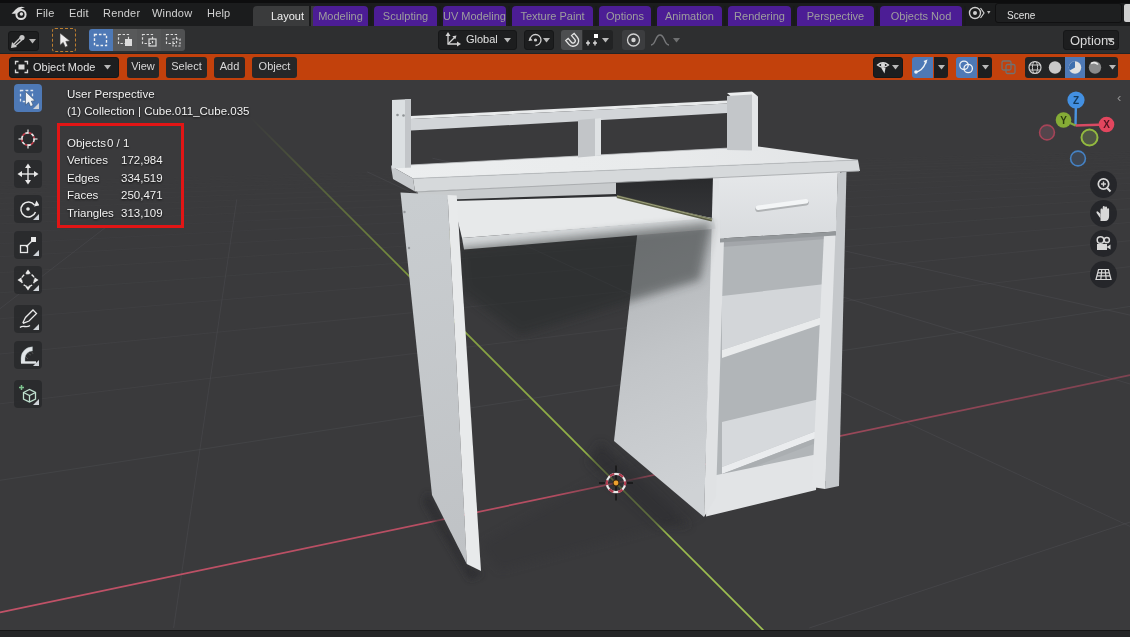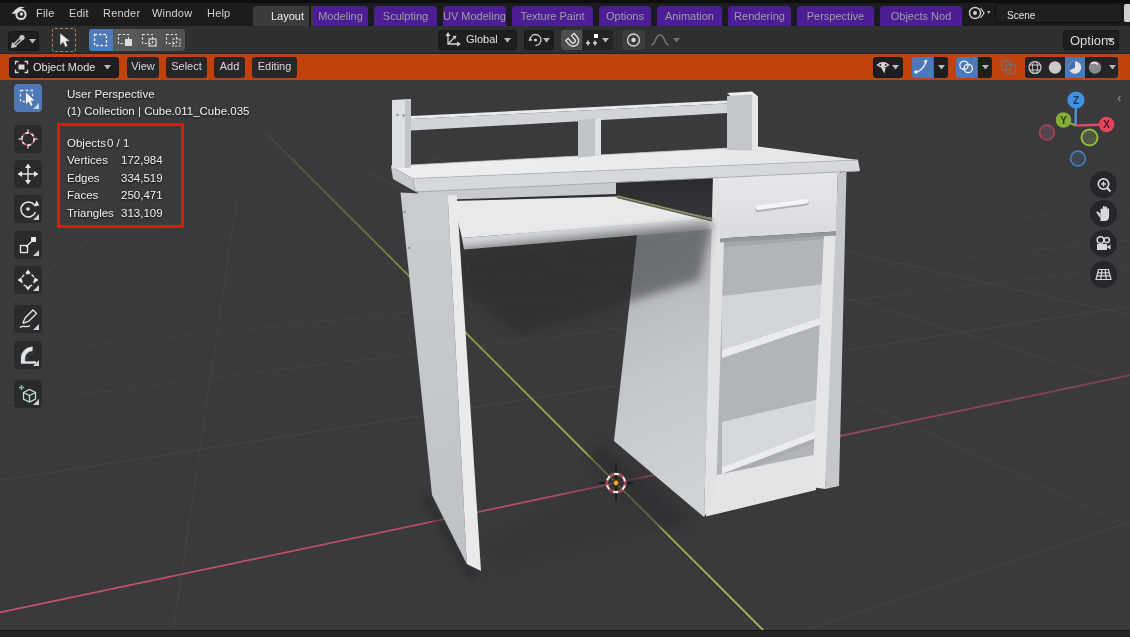--- a/index.html
+++ b/index.html
@@ -141,21 +141,21 @@
 <svg class="abs" style="left:103px;top:6px" width="12" height="14" viewBox="0 0 12 14">
         <path d="M1 5 l7 0 -3.5 4.5 z" fill="#b9b9b9"></path>
       </svg>
       <div class="abs" style="left:127px;top:2.5px;width:32px;height:21px;background:#262728;border-radius:3px"></div>
       <div class="abs" style="left:127px;top:6px;width:32px;text-align:center;font-size:11px;color:#d8d8d8">View</div>
       <div class="abs" style="left:166px;top:2.5px;width:41px;height:21px;background:#262728;border-radius:3px"></div>
       <div class="abs" style="left:166px;top:6px;width:41px;text-align:center;font-size:11px;color:#d8d8d8">Select</div>
       <div class="abs" style="left:214px;top:2.5px;width:31px;height:21px;background:#262728;border-radius:3px"></div>
       <div class="abs" style="left:214px;top:6px;width:31px;text-align:center;font-size:11px;color:#d8d8d8">Add</div>
       <div class="abs" style="left:252px;top:2.5px;width:45px;height:21px;background:#262728;border-radius:3px"></div>
-      <div class="abs" style="left:252px;top:6px;width:45px;text-align:center;font-size:11px;color:#d8d8d8">Editing</div>
+      <div class="abs" style="left:252px;top:6px;width:45px;text-align:center;font-size:11px;color:#d8d8d8">Object</div>
       <div class="btn dk" style="left:873px;top:2.5px;width:30px;height:21px"></div>
 <svg class="abs" style="left:876px;top:5px" width="26" height="16" viewBox="0 0 26 16">
  <path d="M1.5 6 Q7 1.5 12.5 6 Q7 10.5 1.5 6 Z" fill="none" stroke="#dcdcdc" stroke-width="1.3"></path>
  <circle cx="7" cy="6" r="2.1" fill="#dcdcdc"></circle>
  <path d="M5 8.5 L8.5 14.5 L9.5 9 Z" fill="#dcdcdc"></path>
         <path d="M16 6 l7 0 -3.5 4.5 z" fill="#b9b9b9"></path>
 </svg>
 <div class="abs" style="left:912px;top:2.5px;width:21px;height:21px;background:#4e79b6;border-radius:3px 0 0 3px"></div>
 <div class="abs" style="left:933.5px;top:2.5px;width:14px;height:21px;background:#1d1e1f;border-radius:0 3px 3px 0"></div>
 <svg class="abs" style="left:912px;top:5px" width="38" height="16" viewBox="0 0 38 16">

